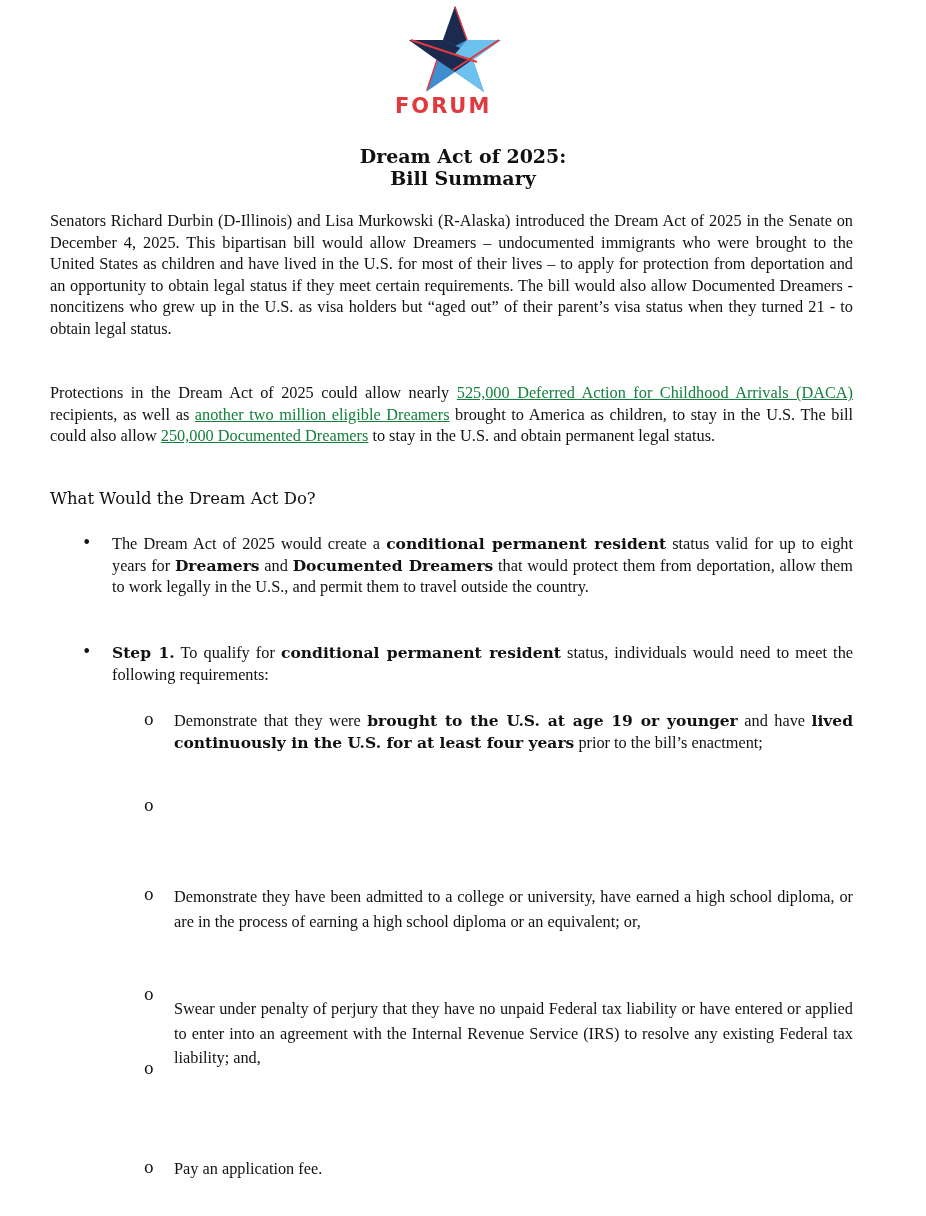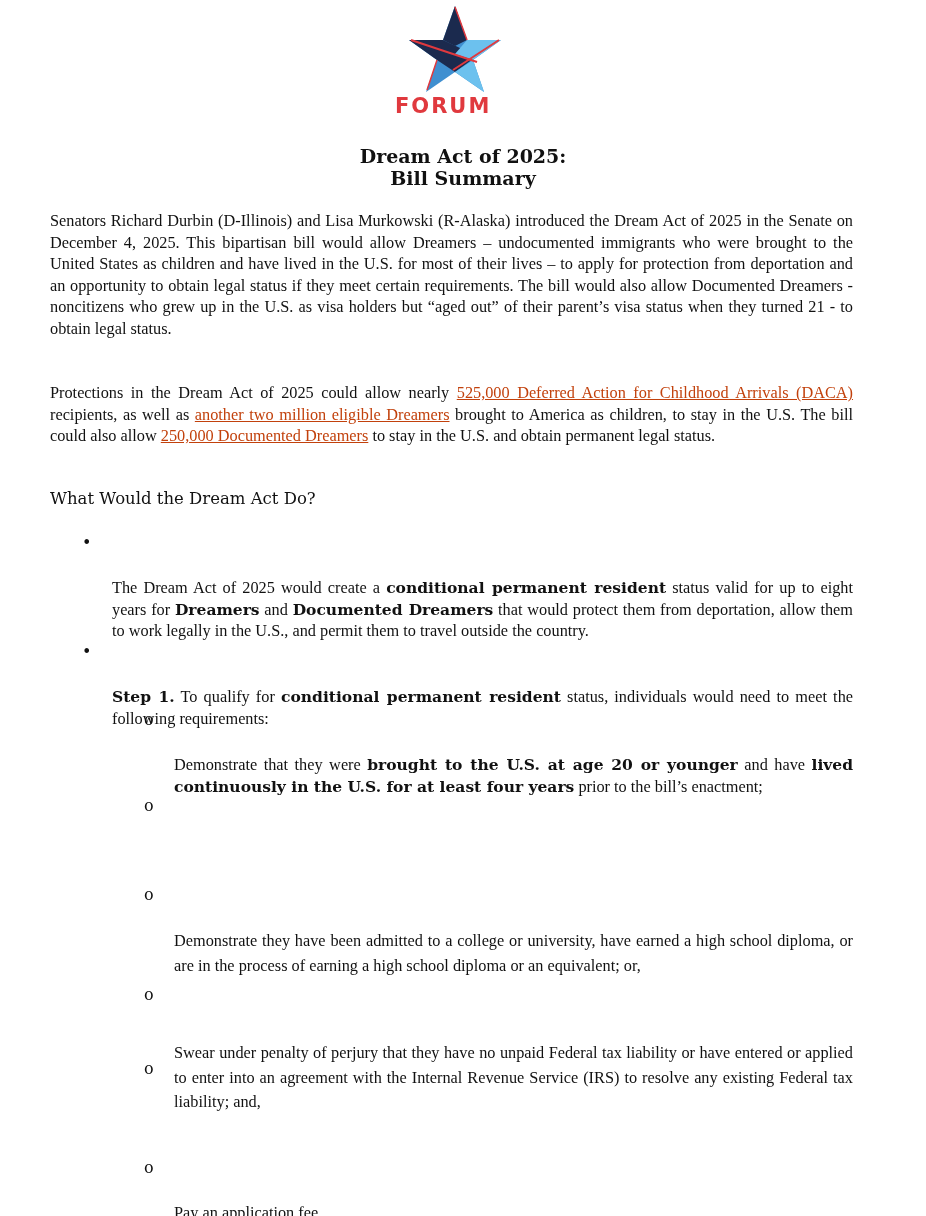--- a/index.html
+++ b/index.html
@@ -8,24 +8,24 @@
   .page { position: absolute; left: 0; top: 0; width: 926px; height: 1216px; }
   .logo { position: absolute; left: 395px; top: 4px; width: 120px; height: 120px; }
   .logo svg { display: block; margin: 0 auto; }
   .logo-word { font-family: "DejaVu Sans", "Liberation Sans", sans-serif; font-weight: bold;
                color: #e0393e; font-size: 21px; letter-spacing: 2px; margin-top: 2px; }
   .title { position: absolute; left: 0; width: 926px; top: 145px; text-align: center;
            font-weight: bold; font-size: 19px; line-height: 22px; }
   .para { position: absolute; left: 50px; width: 803px; font-size: 16.3px; line-height: 21.5px;
           text-align: justify; font-family: Liberation Serif, serif; }
   .para b, .li b { font-family: "DejaVu Serif", serif; font-size: 15.5px; }
-  a.link { color: #c2410c; text-decoration: underline; }
+  a.link { color: #15803d; text-decoration: underline; }
   .heading { position: absolute; left: 50px; top: 489px; font-weight: normal; font-size: 16.5px; }
   .li { position: absolute; font-size: 16.3px; line-height: 21.5px; text-align: justify;
-        font-family: "Liberation Serif", "DejaVu Serif", serif; margin-top: 44px; }
+        font-family: "Liberation Serif", "DejaVu Serif", serif; }
   .bullet { position: absolute; font-size: 16px; }
 </style>
 </head>
 <body>
 
 <div class="page">
 
   <div class="logo">
     <svg width="96" height="88" viewBox="0 0 96 88">
       <polygon points="48,2 60,36 94,36 66,56 77,88 48,68 19,88 30,56 2,36 36,36" fill="#3f8fd0"></polygon>
@@ -52,21 +52,21 @@
 
   <div class="heading">What Would the Dream Act Do?</div>
 
   <span class="bullet" style="left:82px; top:533px;">•</span>
   <div class="li" style="left:112px; top:533px; width:741px;"><span>The Dream Act of 2025 would create a </span><b>conditional permanent resident</b><span> status valid for up to eight years for </span><b>Dreamers</b><span> and </span><b>Documented Dreamers</b><span> that would protect them from deportation, allow them to work legally in the U.S., and permit them to travel outside the country.</span></div>
 
   <span class="bullet" style="left:82px; top:642px;">•</span>
   <div class="li" style="left:112px; top:642px; width:741px;"><b>Step 1.</b><span> To qualify for </span><b>conditional permanent resident</b><span> status, individuals would need to meet the following requirements:</span></div>
 
   <span class="bullet" style="left:144px; top:710px;">o</span>
-  <div class="li" style="left:174px; top:710px; width:679px;"><span>Demonstrate that they were </span><b>brought to the U.S. at age 20 or younger</b><span> and have </span><b>lived continuously in the U.S. for at least four years</b><span> prior to the bill’s enactment;</span></div>
+  <div class="li" style="left:174px; top:710px; width:679px;"><span>Demonstrate that they were </span><b>brought to the U.S. at age 19 or younger</b><span> and have </span><b>lived continuously in the U.S. for at least four years</b><span> prior to the bill’s enactment;</span></div>
 
   <span class="bullet" style="left:144px; top:796px;">o</span>
 
   <span class="bullet" style="left:144px; top:885px;">o</span>
   <div class="li" style="left:174px; top:885px; width:679px; line-height:24.5px;">Demonstrate they have been admitted to a college or university, have earned a high school diploma, or are in the process of earning a high school diploma or an equivalent; or,</div>
 
   <span class="bullet" style="left:144px; top:985px;">o</span>
 
   <span class="bullet" style="left:144px; top:1059px;">o</span>
   <div class="li" style="left:174px; top:997px; width:679px; line-height:24.5px;">Swear under penalty of perjury that they have no unpaid Federal tax liability or have entered or applied to enter into an agreement with the Internal Revenue Service (IRS) to resolve any existing Federal tax liability; and,</div>

